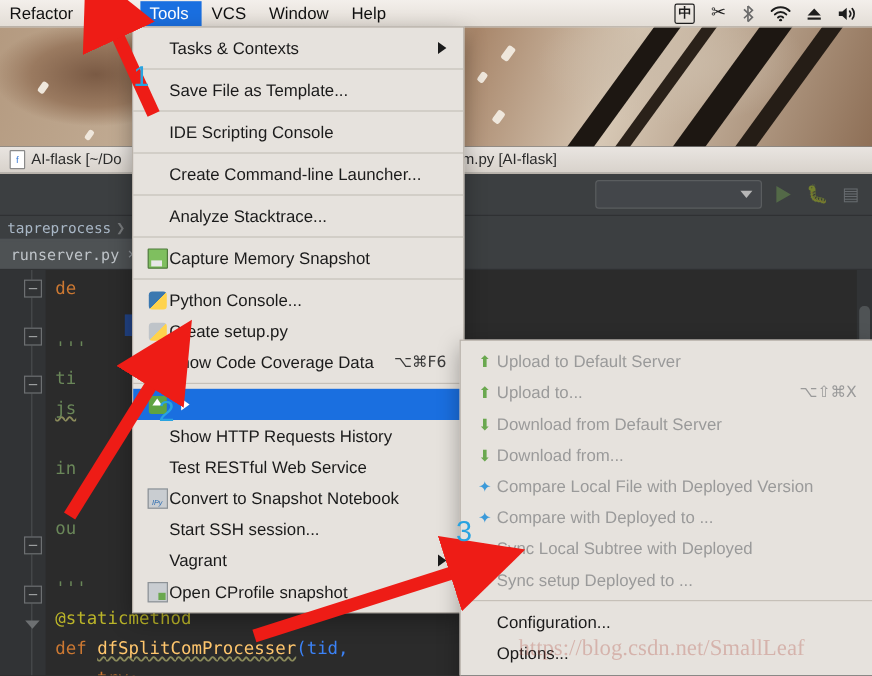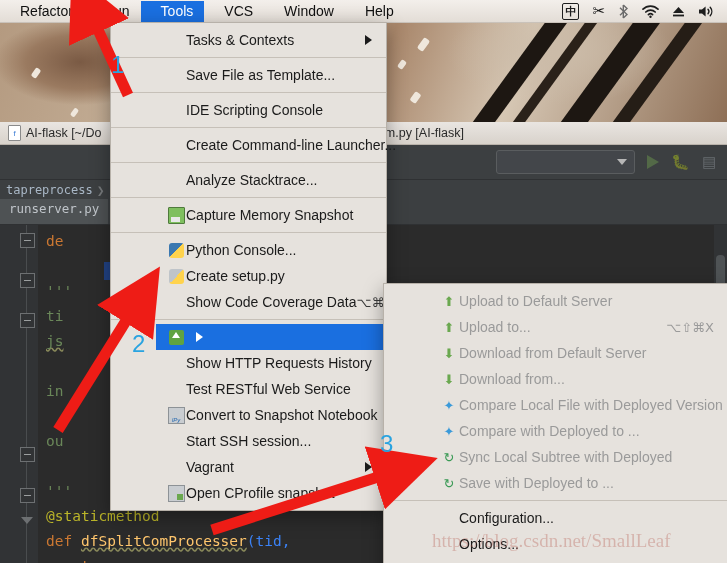--- a/index.html
+++ b/index.html
@@ -28,21 +28,21 @@
   .wall-fleck{position:absolute;background:#efe7dc;border-radius:2px;transform:rotate(36deg);}
 
   
   .menubar{
     position:absolute;left:0;top:0;width:727px;height:22px;
     background:linear-gradient(#f3efeb,#e3ddd6);
     border-bottom:1px solid #c9c2ba;
     display:flex;align-items:center;
     font-size:14px;color:#101010;
   }
-  .mb-item{padding:2px 11px 3px 20px;line-height:16px;white-space:nowrap;}
+  .mb-item{padding:2px 11px 3px 8px;line-height:16px;white-space:nowrap;}
   .mb-item.active{background:#1a6fe0;color:#fff;}
   .mb-right{margin-left:auto;display:flex;align-items:center;gap:13px;padding-right:12px;}
   .mb-ico{font-size:13px;color:#1d1d1d;line-height:16px;display:flex;align-items:center;}
   .ime-box{
     border:1.4px solid #1d1d1d;border-radius:2px;width:15px;height:15px;
     display:flex;align-items:center;justify-content:center;font-size:11px;font-weight:bold;
   }
 
   
   .ide{
@@ -75,21 +75,21 @@
     height:20px;background:#3c3f41;display:flex;align-items:center;
     font-size:12px;color:#a9b7c6;padding-left:6px;font-family:"DejaVu Sans Mono",monospace;
   }
   .bc-sep{color:#76797b;margin:0 4px;font-size:13px;}
   .tabsrow{
     height:24px;background:#3c3f41;display:flex;align-items:flex-end;border-bottom:1px solid #2f3133;
   }
   .tab{
     display:flex;align-items:center;gap:7px;height:23px;padding:0 9px;
     background:#4e5254;border-top:2px solid #4e5254;
-    font-size:12.5px;color:#bfc4c9;font-family:"DejaVu Sans Mono",monospace;flex-direction:column;
+    font-size:12.5px;color:#bfc4c9;font-family:"DejaVu Sans Mono",monospace;
   }
   .tab .x{color:#8a8f94;font-size:13px;}
 
   
   .editor{position:relative;height:341px;background:#2b2b2b;display:flex;}
   .gutter{
     width:38px;background:#313335;position:relative;flex:none;
   }
   .gutter-line{position:absolute;left:26px;top:0;bottom:0;width:1px;background:#4a4d4f;}
   .fold{
@@ -119,21 +119,21 @@
   
   .menu{
     position:absolute;background:#e6e2dd;border:1px solid #b7b1a9;
     box-shadow:0 6px 18px rgba(0,0,0,.35);
     font-size:14px;color:#1b1b1b;padding:4px 0;
   }
   #tools-menu{left:110px;top:22px;width:275px;}
   #deploy-submenu{left:383px;top:283px;width:344px;}
   .mi{
     display:flex;align-items:center;height:26px;padding:0 14px 0 10px;
-    white-space:nowrap;position:relative;margin-left:45px;
+    white-space:nowrap;position:relative;
   }
   .mi .mi-ic{width:20px;flex:none;display:flex;align-items:center;justify-content:center;font-size:13px;}
   .mi .mi-tx{flex:1;}
   .mi .mi-sc{color:#3a3a3a;font-size:13px;font-family:"DejaVu Sans",sans-serif;}
   .mi.sel{background:#1a6fe0;color:#fff;}
   .mi.disabled{color:#9a9a9a;}
   .mi-arrow{
     width:0;height:0;border-top:5px solid transparent;border-bottom:5px solid transparent;
     border-left:7px solid #1b1b1b;margin-left:10px;
   }
@@ -437,21 +437,21 @@
     <div class="mi disabled">
       <span class="mi-ic">
           <span class="ic-sync gray">↻</span>
         </span>
       <span class="mi-tx">Sync Local Subtree with Deployed</span>
     </div>
     <div class="mi disabled">
       <span class="mi-ic">
           <span class="ic-sync gray">↻</span>
         </span>
-      <span class="mi-tx">Save with Deployed to ...</span>
+      <span class="mi-tx">Sync setup Deployed to ...</span>
     </div>
     <div class="sep"></div>
 
     <div class="mi">
       <span class="mi-ic"></span>
       <span class="mi-tx">Configuration...</span>
     </div>
     <div class="mi">
       <span class="mi-ic"></span>
       <span class="mi-tx">Options...</span>

